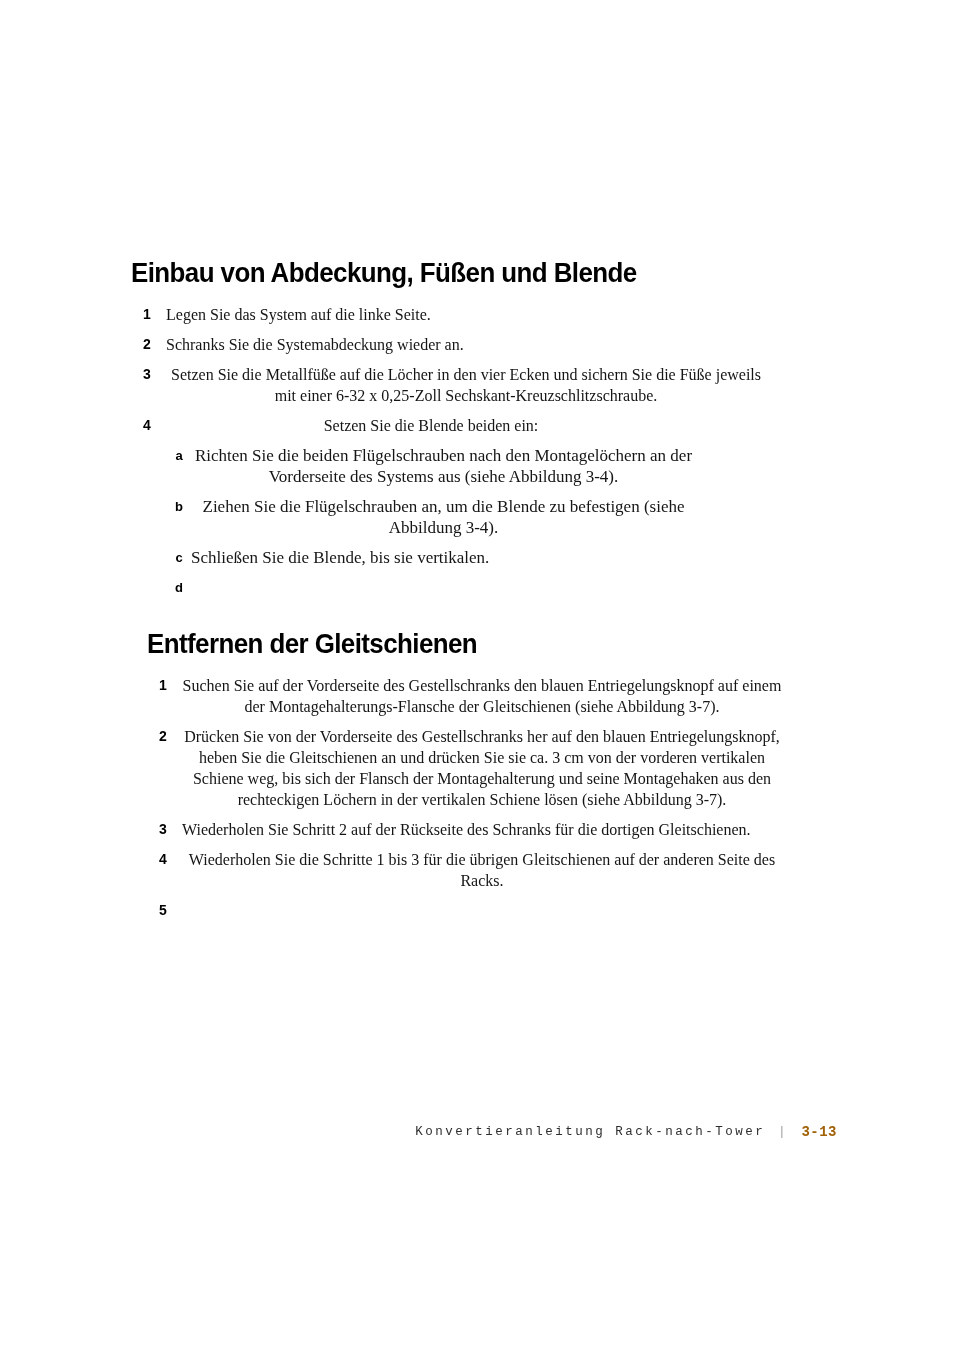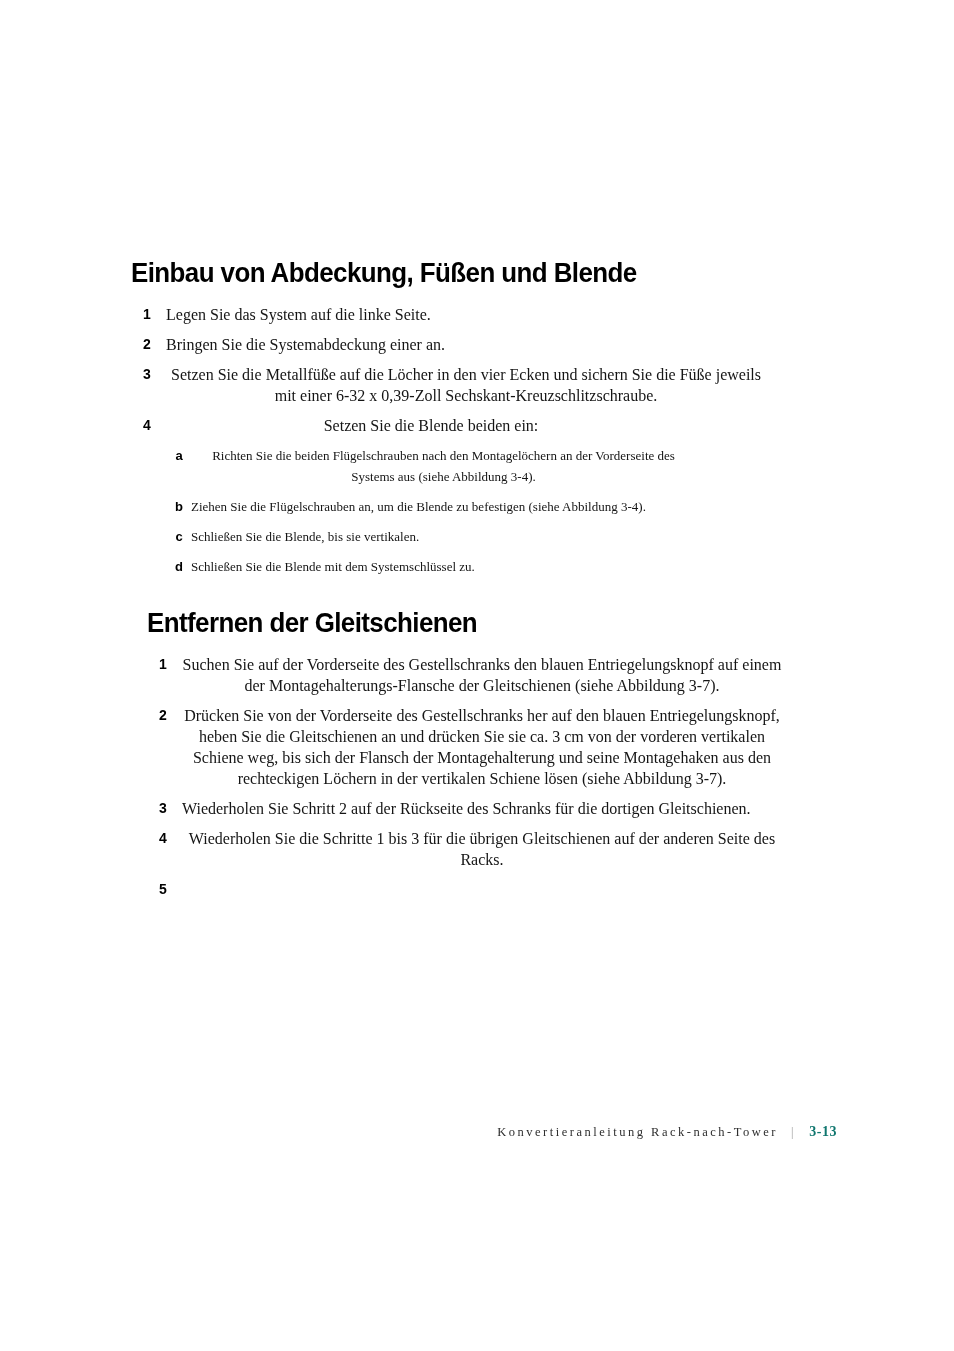--- a/index.html
+++ b/index.html
@@ -70,74 +70,74 @@
   .substep:last-child { margin-bottom: 0; }
   .substep-num {
     font-family: "Liberation Sans", sans-serif;
     font-weight: bold;
     font-size: 13px;
     line-height: 21px;
     flex: 0 0 24px;
     color: #000000;
   }
   .substep-text {
-    font-size: 13px;
+    font-size: 17px;
     line-height: 21px;
     max-width: 505px;
   }
   .page-footer {
     position: absolute;
     top: 1124px;
     right: 117px;
     display: flex;
     align-items: center;
-    font-family: Liberation Serif, serif;
+    font-family: Liberation Mono, monospace;
     justify-content: space-between;
   }
   .footer-chapter {
     font-size: 12.5px;
     letter-spacing: 2.5px;
     color: #2e2e2e;
   }
   .footer-sep {
     color: #9a9a9a;
     font-size: 12px;
     margin: 0 16px 0 13px;
   }
   .footer-page {
     font-weight: bold;
     font-size: 14px;
     letter-spacing: 0.5px;
-    color: #0f766e;
+    color: #a16207;
   }
 </style>
 </head>
 <body>
 
 <div class="page">
 
   <div class="content">
 
     <div>
       <div class="section-title">Einbau von Abdeckung, Füßen und Blende</div>
       <div class="steps">
 
         <div class="step">
           <span class="step-num">1</span>
           <span class="step-text">Legen Sie das System auf die linke Seite.</span>
         </div>
 
         <div class="step">
           <span class="step-num">2</span>
-          <span class="step-text">Bringen Sie die Systemabdeckung einer an.</span>
+          <span class="step-text">Schranks Sie die Systemabdeckung wieder an.</span>
         </div>
 
         <div class="step">
           <span class="step-num">3</span>
-          <span class="step-text">Setzen Sie die Metallfüße auf die Löcher in den vier Ecken und sichern Sie die Füße jeweils mit einer 6-32 x 0,39-Zoll Sechskant-Kreuzschlitzschraube.</span>
+          <span class="step-text">Setzen Sie die Metallfüße auf die Löcher in den vier Ecken und sichern Sie die Füße jeweils mit einer 6-32 x 0,25-Zoll Sechskant-Kreuzschlitzschraube.</span>
         </div>
 
         <div class="step">
           <span class="step-num">4</span>
           <span class="step-text">
             <span>Setzen Sie die Blende beiden ein:</span>
             <span class="substeps" style="display:block;">
 
               <span class="substep">
                 <span class="substep-num">a</span>
@@ -149,21 +149,20 @@
                 <span class="substep-text">Ziehen Sie die Flügelschrauben an, um die Blende zu befestigen (siehe Abbildung 3-4).</span>
               </span>
 
               <span class="substep">
                 <span class="substep-num">c</span>
                 <span class="substep-text">Schließen Sie die Blende, bis sie vertikalen.</span>
               </span>
 
               <span class="substep">
                 <span class="substep-num">d</span>
-                <span class="substep-text">Schließen Sie die Blende mit dem Systemschlüssel zu.</span>
               </span>
 
             </span>
           </span>
         </div>
 
       </div>
     </div>
 
     <div class="section-gap">

